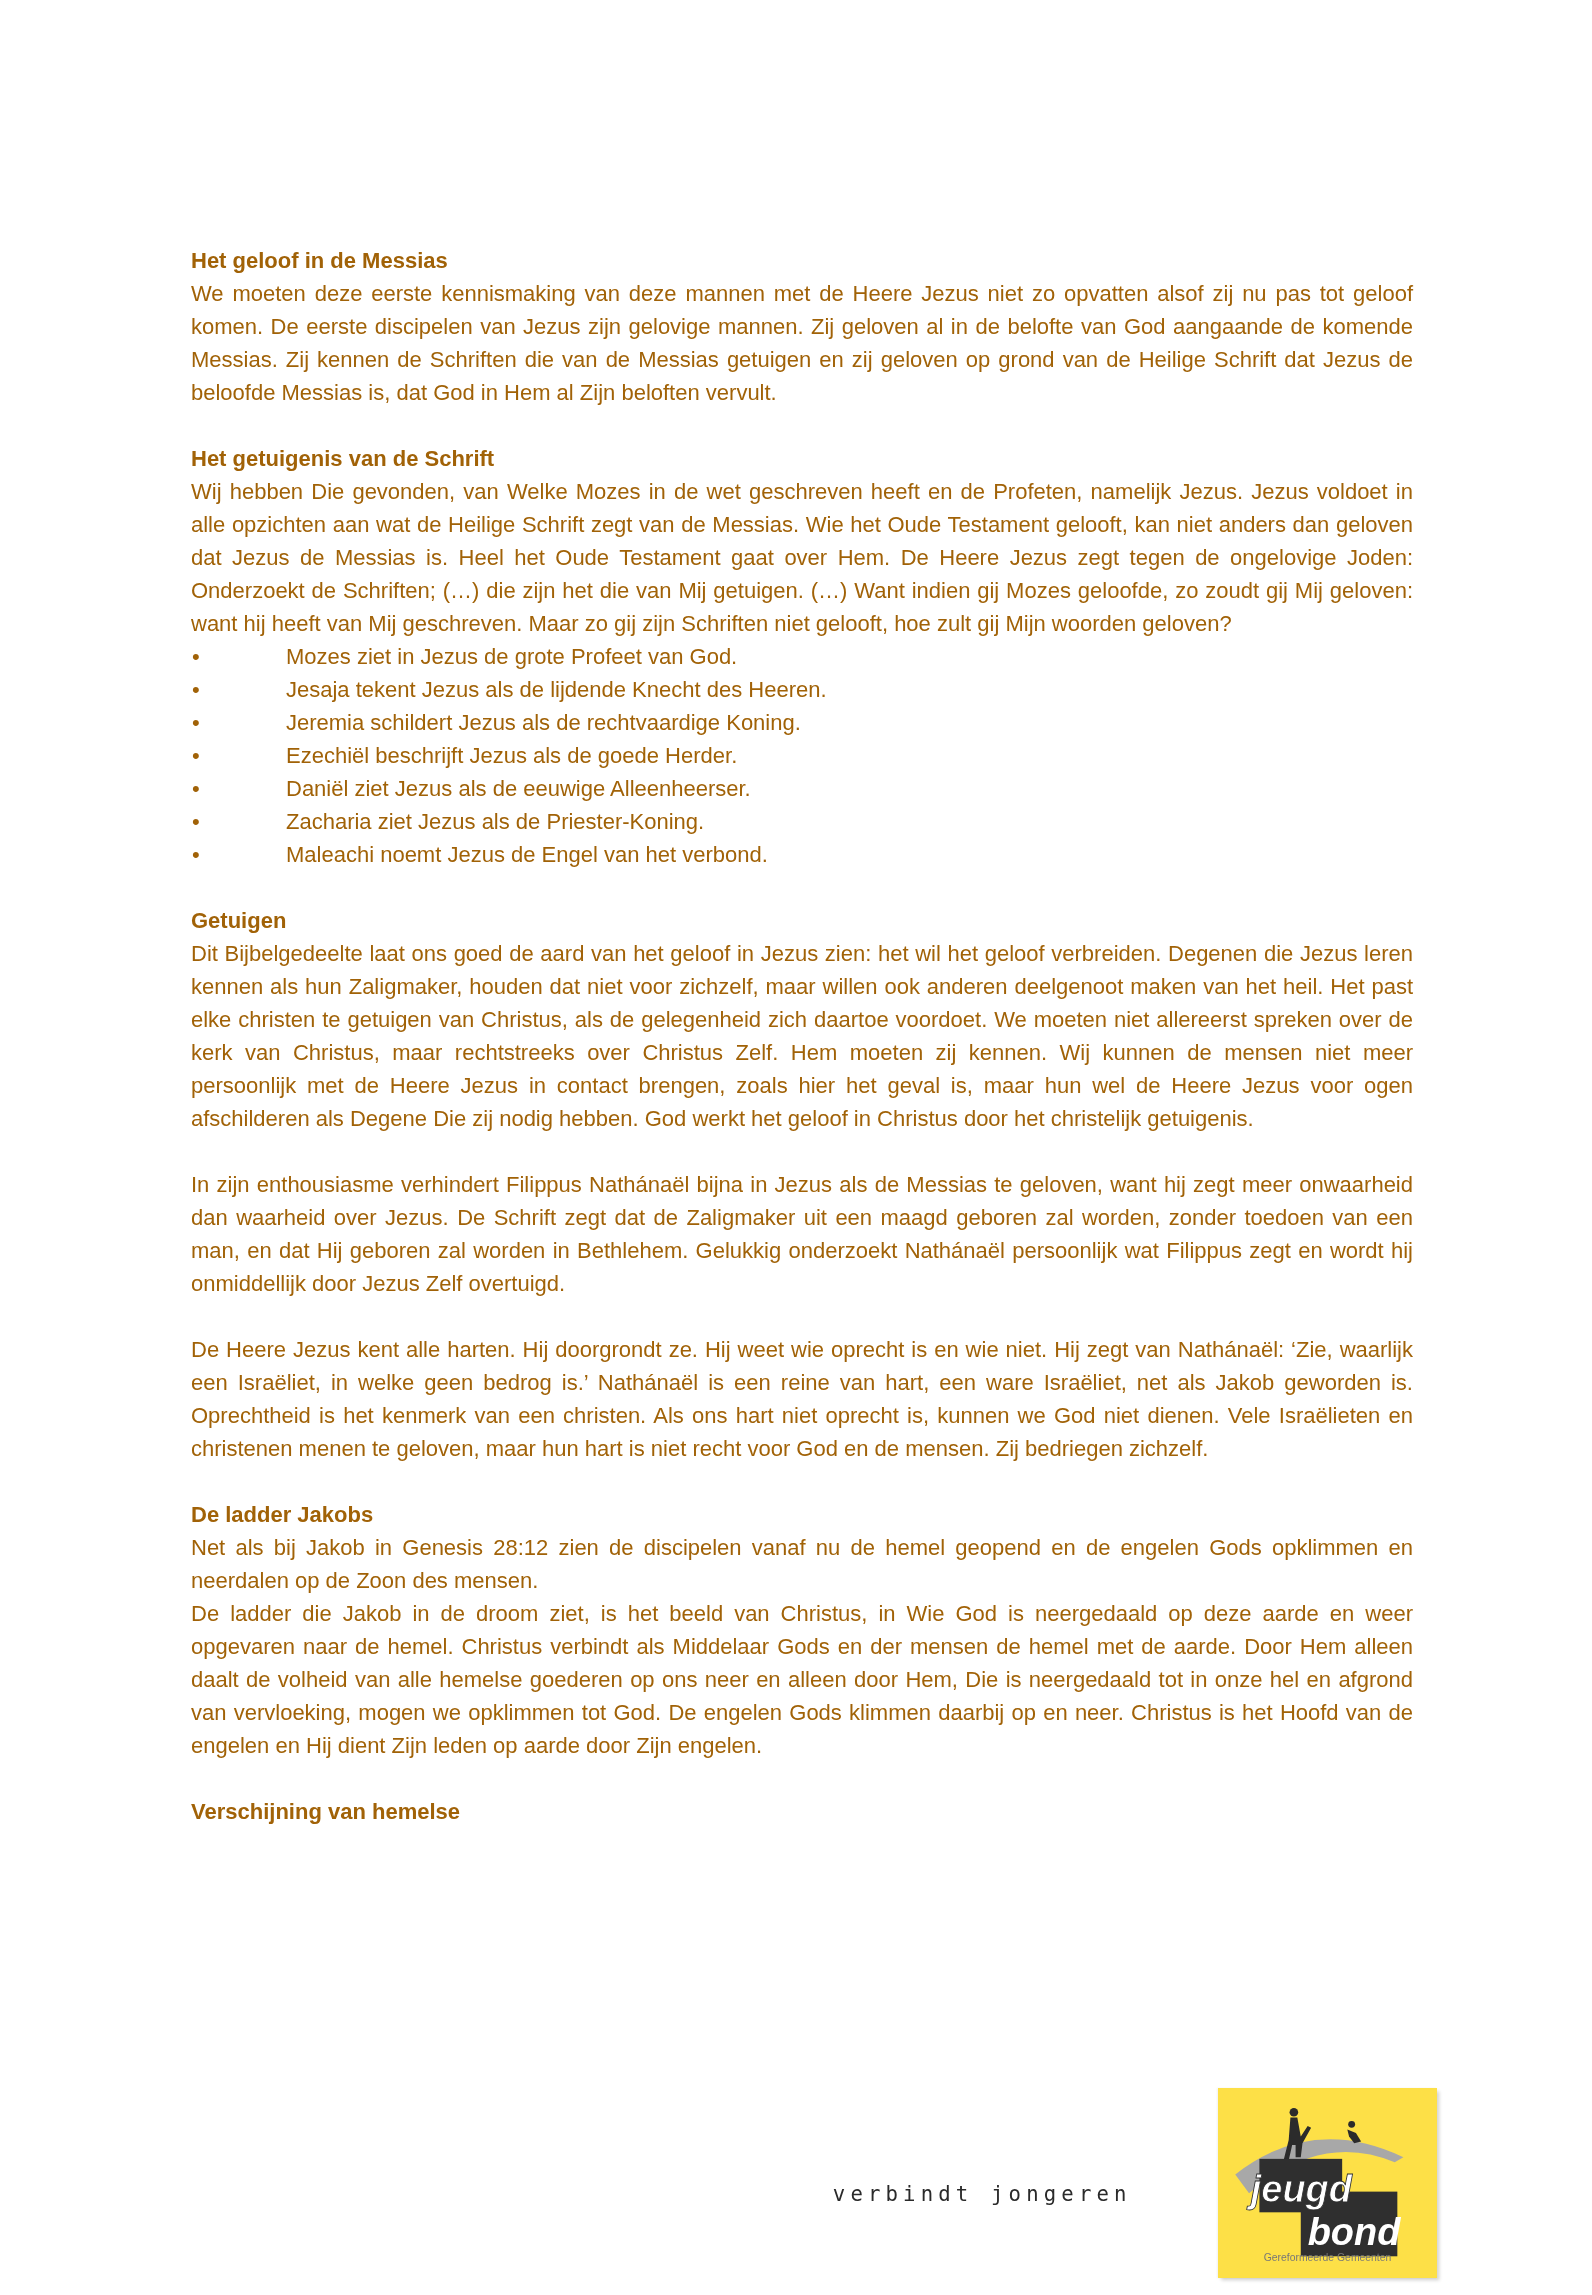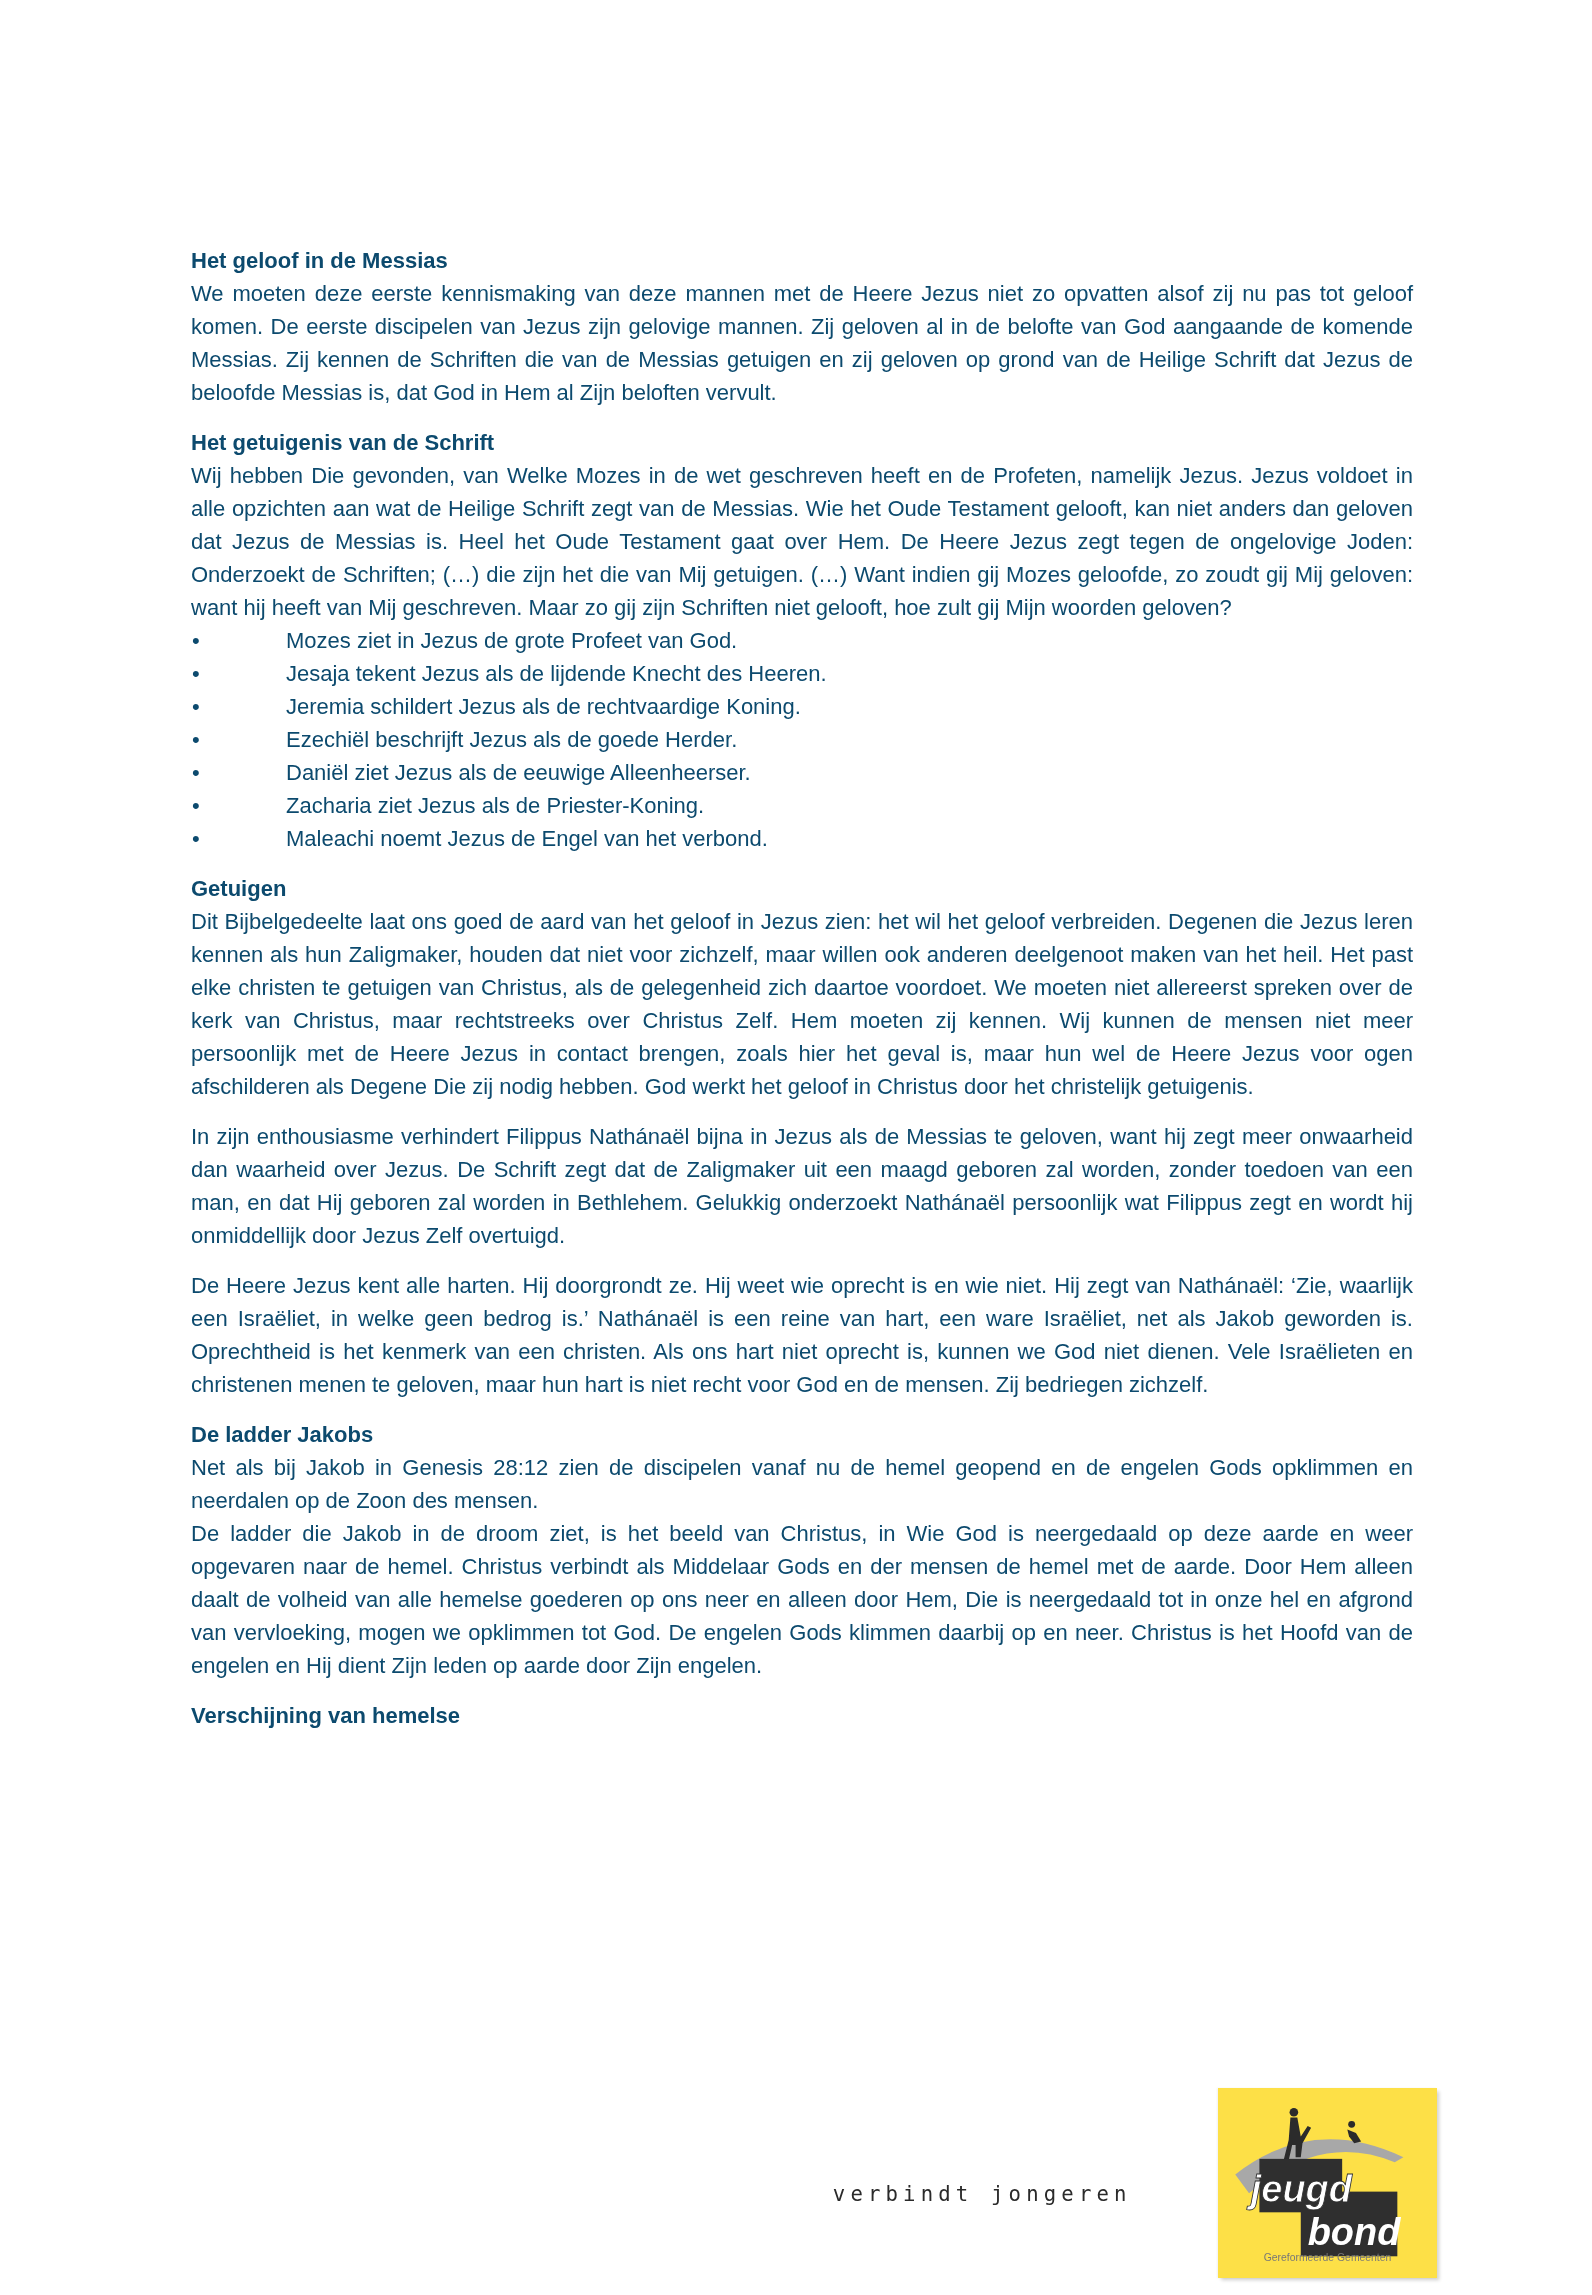--- a/index.html
+++ b/index.html
@@ -1,20 +1,20 @@
 <!DOCTYPE html>
 <html style="font-size:14px"><head>
 <meta charset="utf-8">
 <style>
   html, body { margin: 0; padding: 0; background: #ffffff; }
   body { width: 1592px; height: 2295px; position: relative; overflow: hidden; }
   .page { position: absolute; left: 191px; top: 244px; width: 1222px;
-    font-family: "Liberation Sans", sans-serif; font-size: 22px; line-height: 33px; color: #0c4a6e; }
+    font-family: "Liberation Sans", sans-serif; font-size: 22px; line-height: 33px; color: #a16207; }
   .section { margin: 0; }
-  .section + .section { margin-top: 17px; }
+  .section + .section { margin-top: 33px; }
   h2 { font-size: 22px; font-weight: bold; margin: 0; line-height: 33px; }
   p { margin: 0; text-align: justify; }
   p.last { text-align-last: left; }
   ul.bullets { list-style: none; margin: 0; padding: 0; }
   ul.bullets li { position: relative; padding-left: 95px; }
   ul.bullets li .dot { position: absolute; left: 0.9px; top: 0; }
   .footer-tag { position: absolute; left: 832px; top: 2175px; width: 380px; height: 43px; }
   .logo-box { position: absolute; left: 1218px; top: 2088px; width: 219px; height: 190px;
     background: #fde047; box-shadow: 2.6px 2.6px 3.5px rgba(0,0,0,0.18), -0.9px 0 1.7px rgba(0,0,0,0.06); }
   .logo-sub { position: absolute; left: 0; width: 100%; bottom: 15.5px; text-align: center;

